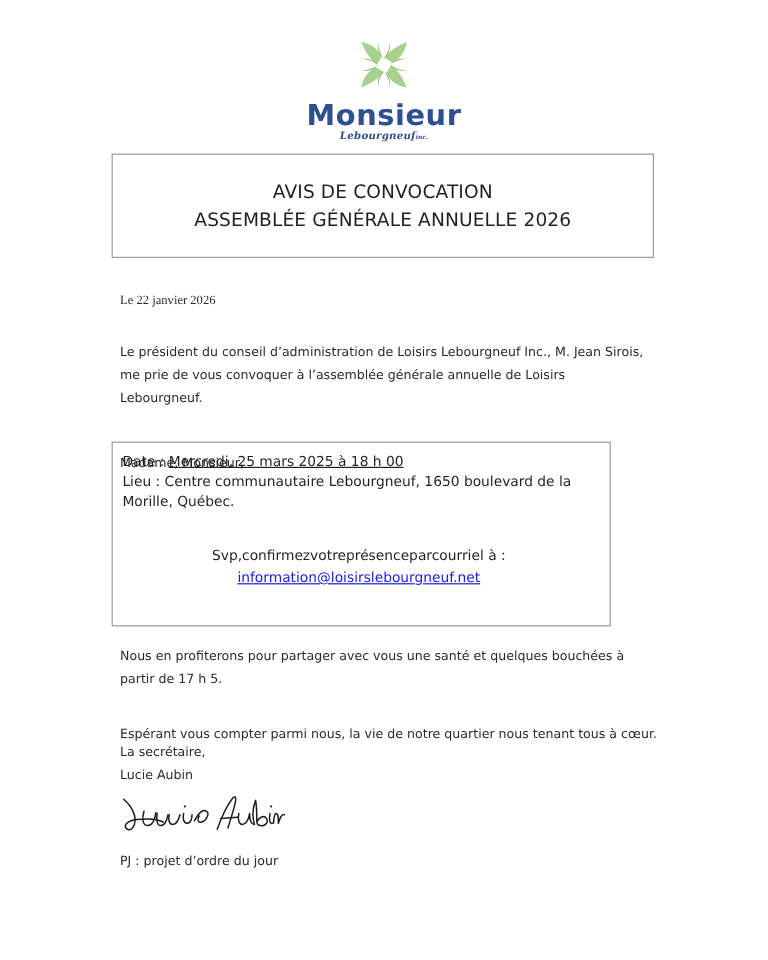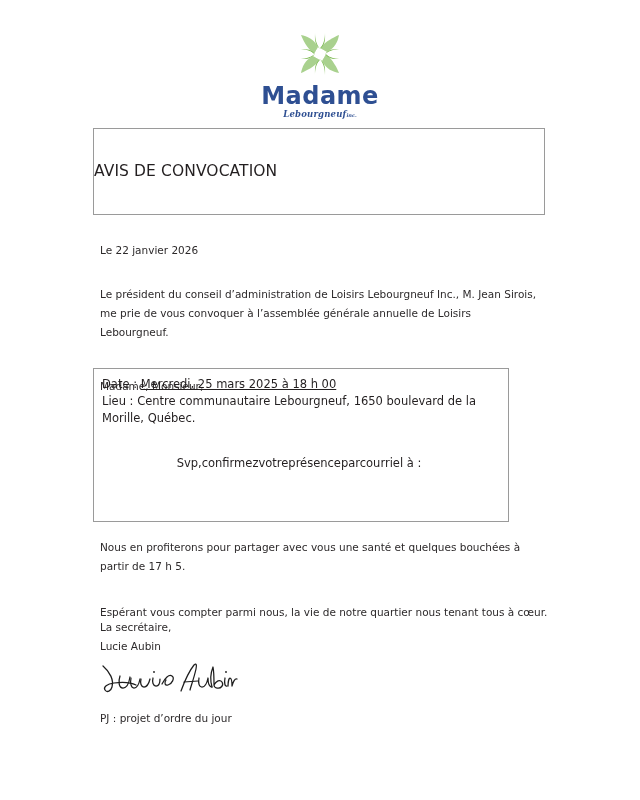--- a/index.html
+++ b/index.html
@@ -57,21 +57,21 @@
   .title-box {
     position: absolute;
     left: 93px;
     top: 128px;
     width: 452px;
     height: 87px;
     border: 1px solid #9a9a9a;
     box-sizing: border-box;
     display: flex;
     flex-direction: column;
-    align-items: flex-start;
+    align-items: center;
     justify-content: center;
   }
   .title-line {
     font-family: "DejaVu Sans", sans-serif;
     font-size: 15.5px;
     line-height: 23px;
     letter-spacing: 0.1px;
     color: #231f20;
     white-space: nowrap;
   }
@@ -82,21 +82,21 @@
     left: 100px;
     top: 241px;
     width: 446px;
   }
   .txt {
     font-family: "DejaVu Sans", sans-serif;
     font-size: 10.5px;
     line-height: 19px;
     color: #2d2a2b;
   }
-  .date-line { margin: 0; }
+  .date-line { margin: 0; font-family: Liberation Serif, serif; }
   .salutation { margin: 35px 0 0 0; }
   .para-intro { margin: 25px 0 0 0; width: 440px; }
 
   
   .details-box {
     position: absolute;
     left: 93px;
     top: 368px;
     width: 416px;
     height: 154px;
@@ -175,44 +175,46 @@
       </g>
       <g fill="#7ab84f">
         <path d="M0,-5 C4,-10 5,-16 5,-21 C5,-16 6,-10 0,-5 C-6,-10 -5,-16 -5,-21 C-5,-16 -4,-10 0,-5 Z" transform="rotate(0)"></path>
         <path d="M0,-5 C4,-10 5,-16 5,-21 C5,-16 6,-10 0,-5 C-6,-10 -5,-16 -5,-21 C-5,-16 -4,-10 0,-5 Z" transform="rotate(90)"></path>
         <path d="M0,-5 C4,-10 5,-16 5,-21 C5,-16 6,-10 0,-5 C-6,-10 -5,-16 -5,-21 C-5,-16 -4,-10 0,-5 Z" transform="rotate(180)"></path>
         <path d="M0,-5 C4,-10 5,-16 5,-21 C5,-16 6,-10 0,-5 C-6,-10 -5,-16 -5,-21 C-5,-16 -4,-10 0,-5 Z" transform="rotate(270)"></path>
       </g>
       <rect x="-4" y="-4" width="8" height="8" fill="#ffffff"></rect>
     </g>
   </svg>
-  <div class="logo-word">Madame</div>
+  <div class="logo-word">Monsieur</div>
   <div class="logo-tag"><span>Lebourgneuf</span><span class="inc">inc.</span></div>
 </div>
 
 <div class="title-box">
   <div class="title-line">AVIS DE CONVOCATION</div>
+  <div class="title-line">ASSEMBLÉE GÉNÉRALE ANNUELLE 2026</div>
 </div>
 
 <div class="doc-body">
   <p class="txt date-line">Le 22 janvier 2026</p>
   <p class="txt para-intro">Le président du conseil d’administration de Loisirs Lebourgneuf Inc., M. Jean Sirois, me prie de vous convoquer à l’assemblée générale annuelle de Loisirs Lebourgneuf.</p>
   <p class="txt salutation">Madame, Monsieur,</p>
 </div>
 
 <div class="details-box">
   <div class="details-inner">
     <div class="detail-row">
       <span>Date : </span><span class="u">Mercredi, 25 mars 2025 à 18 h 00</span>
     </div>
     <div class="detail-row">
       <span>Lieu : </span><span>Centre communautaire Lebourgneuf, 1650 boulevard de la Morille, Québec.</span>
     </div>
     <div class="rsvp-block">
       <div class="rsvp-line">Svp,confirmezvotreprésenceparcourriel à :</div>
+      <a class="rsvp-mail" href="#">information@loisirslebourgneuf.net</a>
     </div>
   </div>
 </div>
 
 <div class="after-block">
   <p class="txt para-a">Nous en profiterons pour partager avec vous une santé et quelques bouchées à partir de 17 h 5.</p>
   <p class="txt para-b">Espérant vous compter parmi nous, la vie de notre quartier nous tenant tous à cœur.</p>
 </div>
 
 <div class="sig-block">

